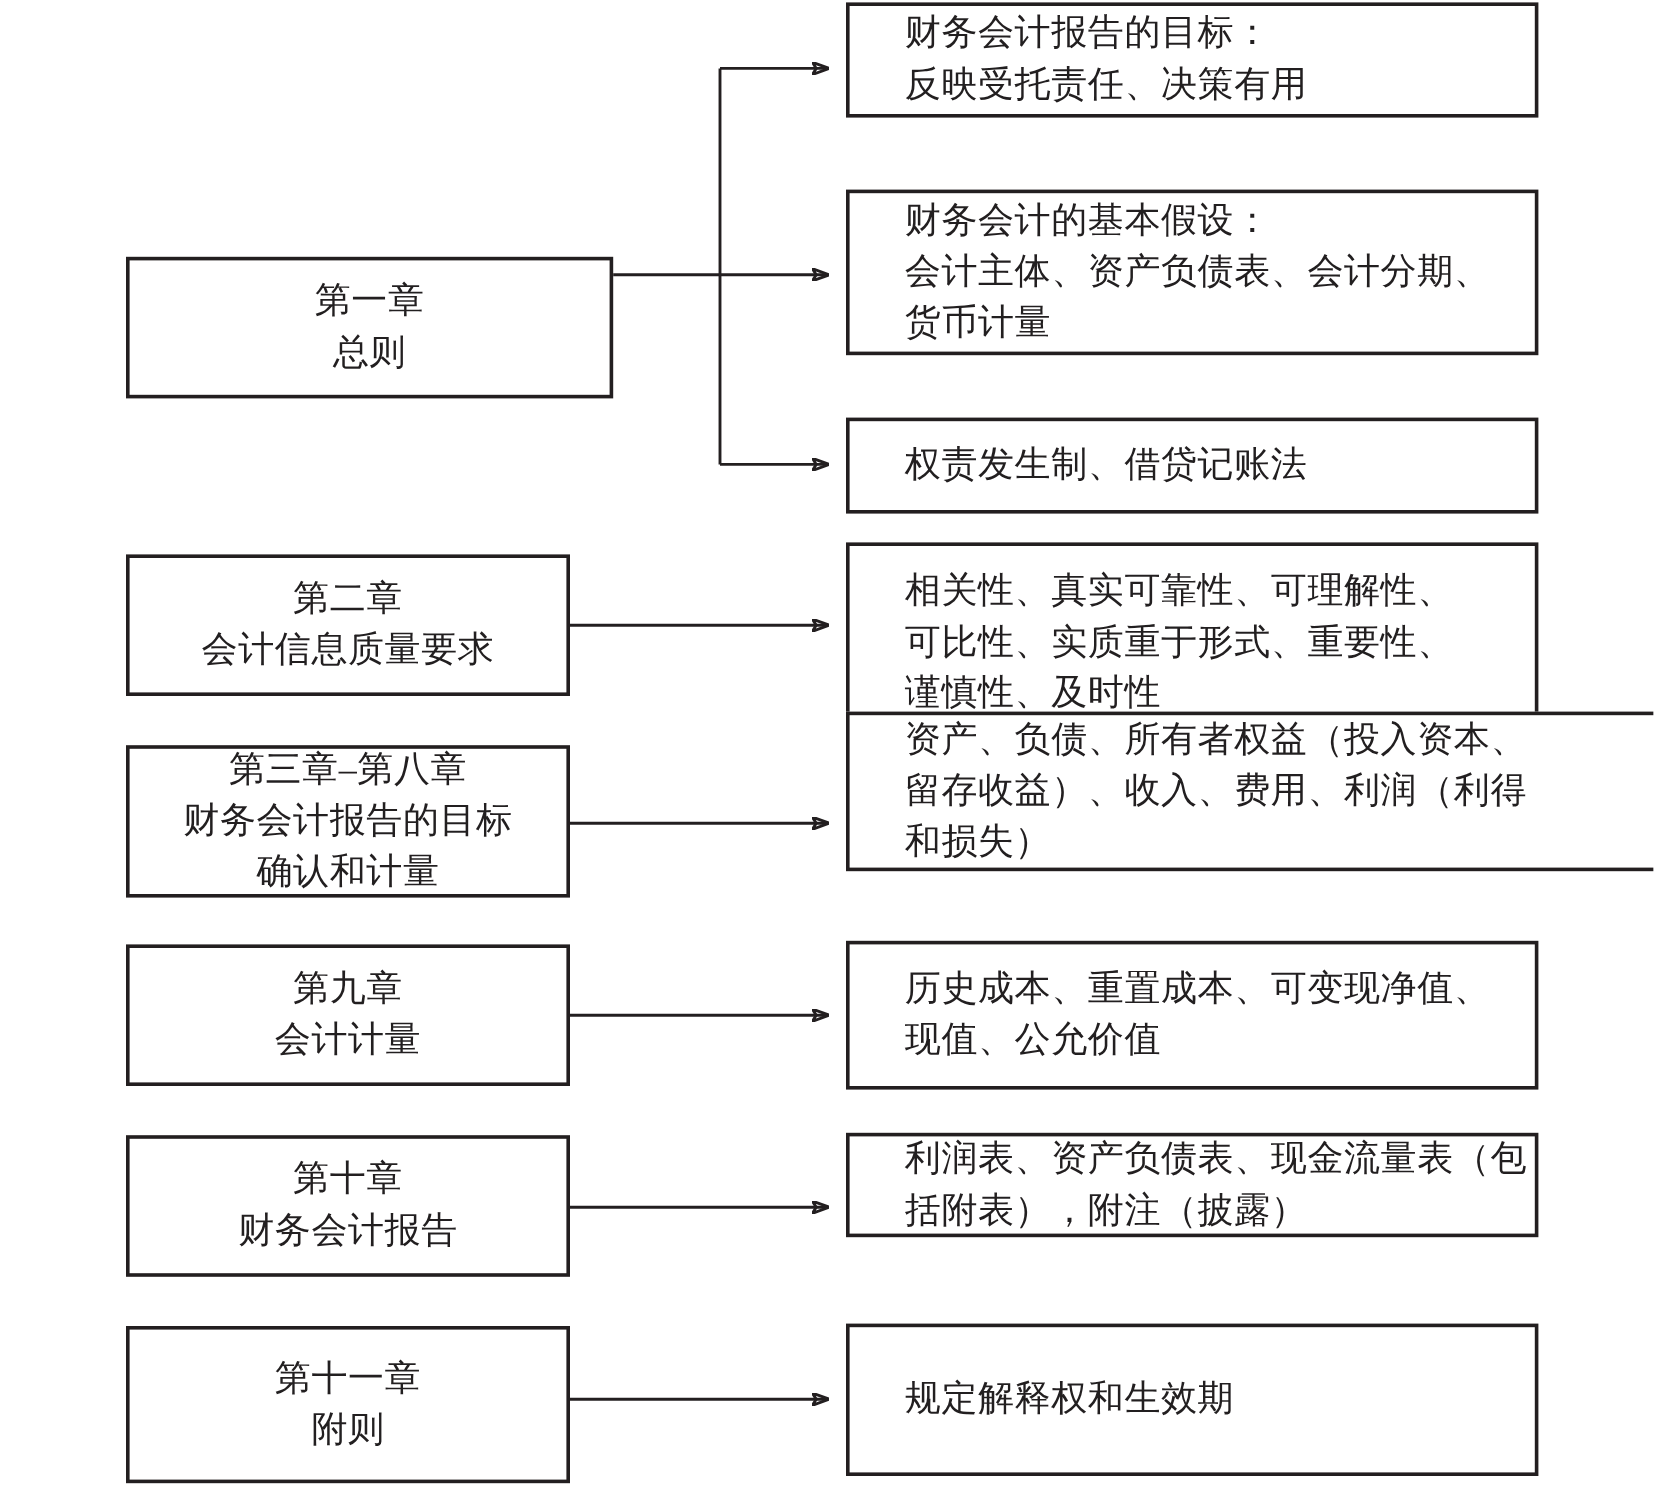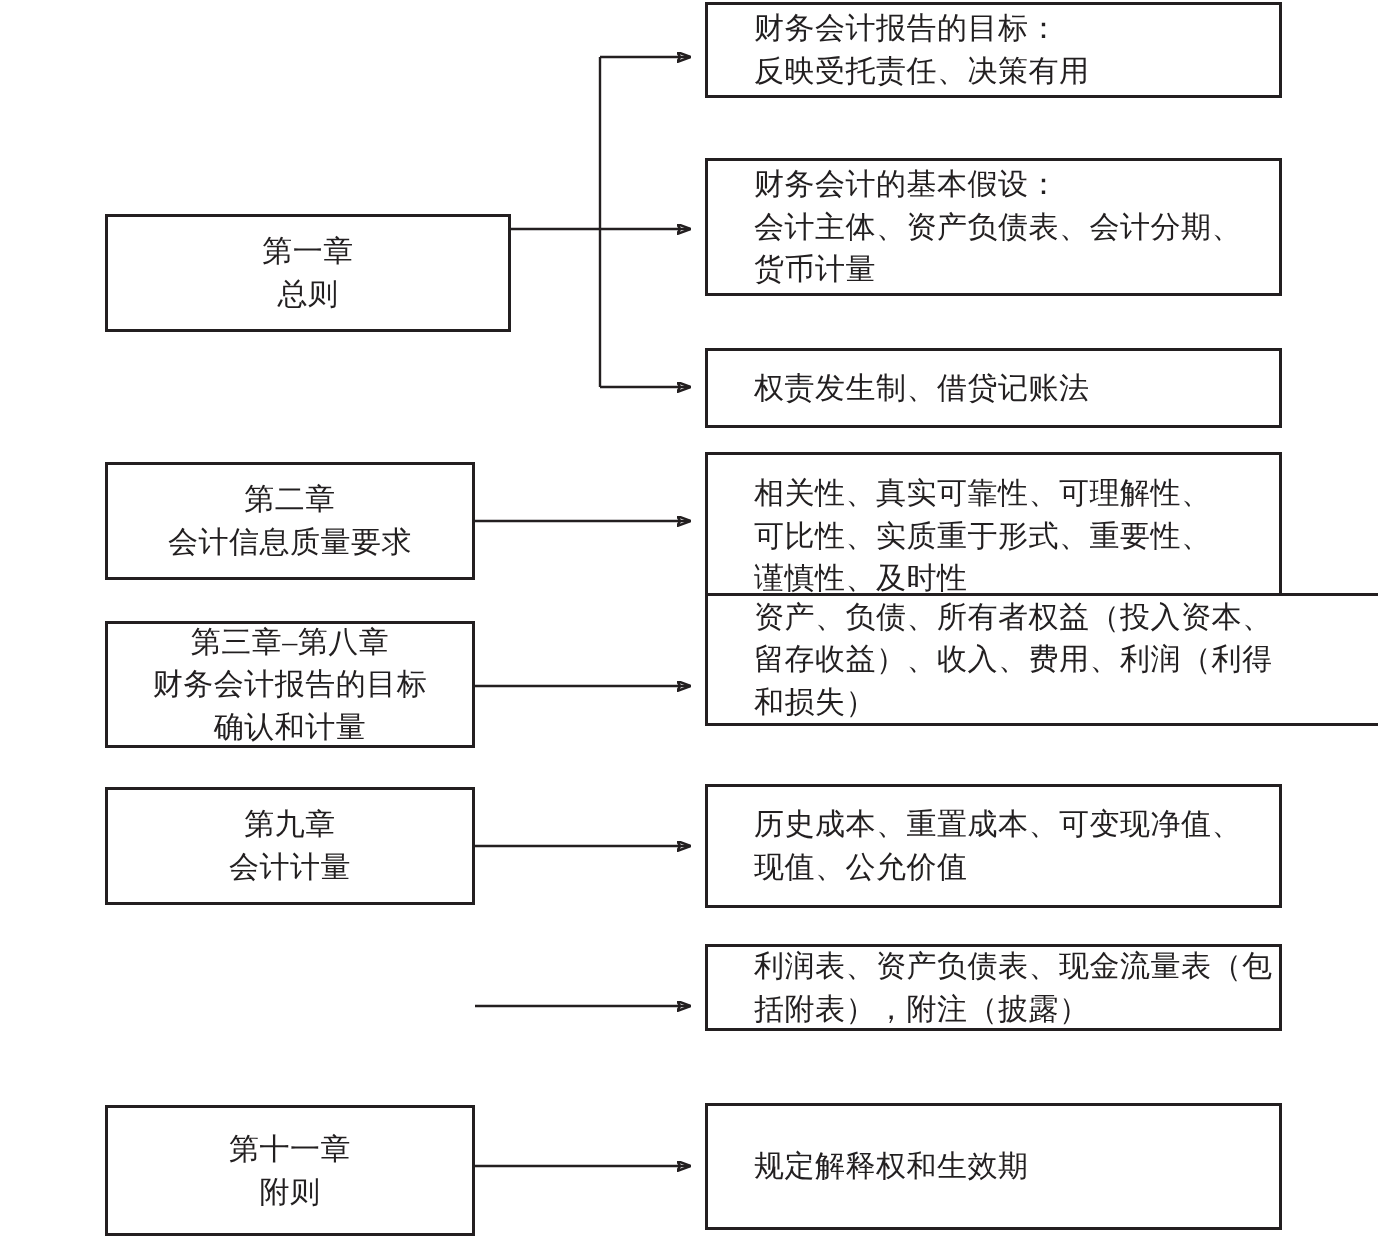--- a/index.html
+++ b/index.html
@@ -108,20 +108,24 @@
   </div>
   <div class="node left" style="left: 105px; top: 621px; width: 370px; height: 127px;">
     <span class="node-text">第三章–第八章
 财务会计报告的目标
 确认和计量</span>
   </div>
   <div class="node left" style="left: 105px; top: 787px; width: 370px; height: 118px;">
     <span class="node-text">第九章
 会计计量</span>
   </div>
+  <div class="node left" style="left: 105px; top: 946px; width: 370px; height: 118px;">
+    <span class="node-text">第十章
+财务会计报告</span>
+  </div>
   <div class="node left" style="left: 105px; top: 1105px; width: 370px; height: 131px;">
     <span class="node-text">第十一章
 附则</span>
   </div>
 
   <div class="node right" style="left: 705px; top: 2px; width: 577px; height: 96px;">
     <span class="node-text">财务会计报告的目标：
 反映受托责任、决策有用</span>
   </div>
   <div class="node right" style="left: 705px; top: 158px; width: 577px; height: 138px;">

